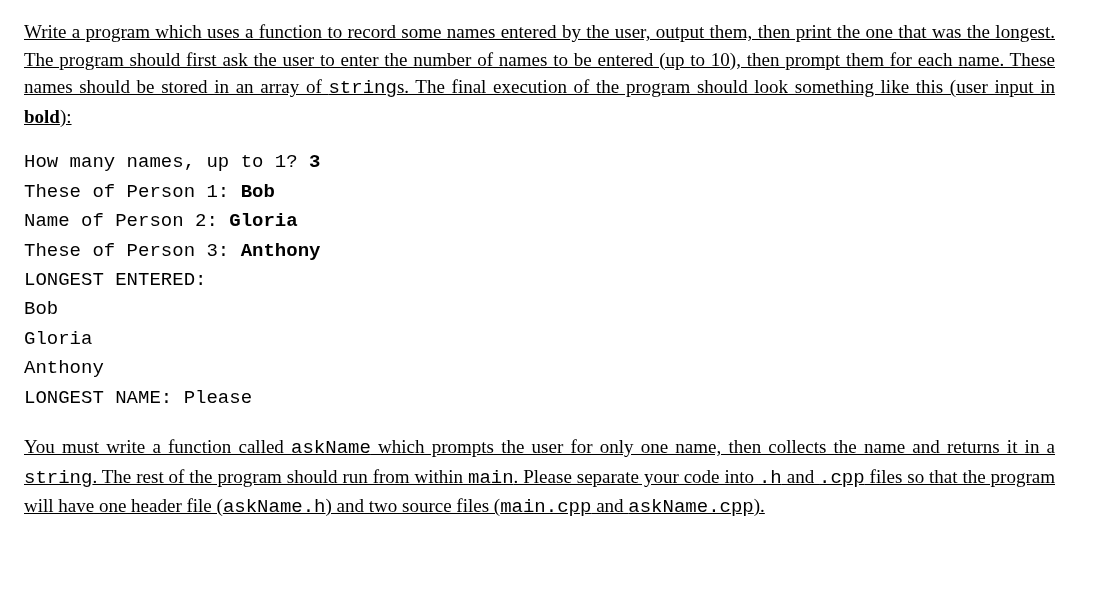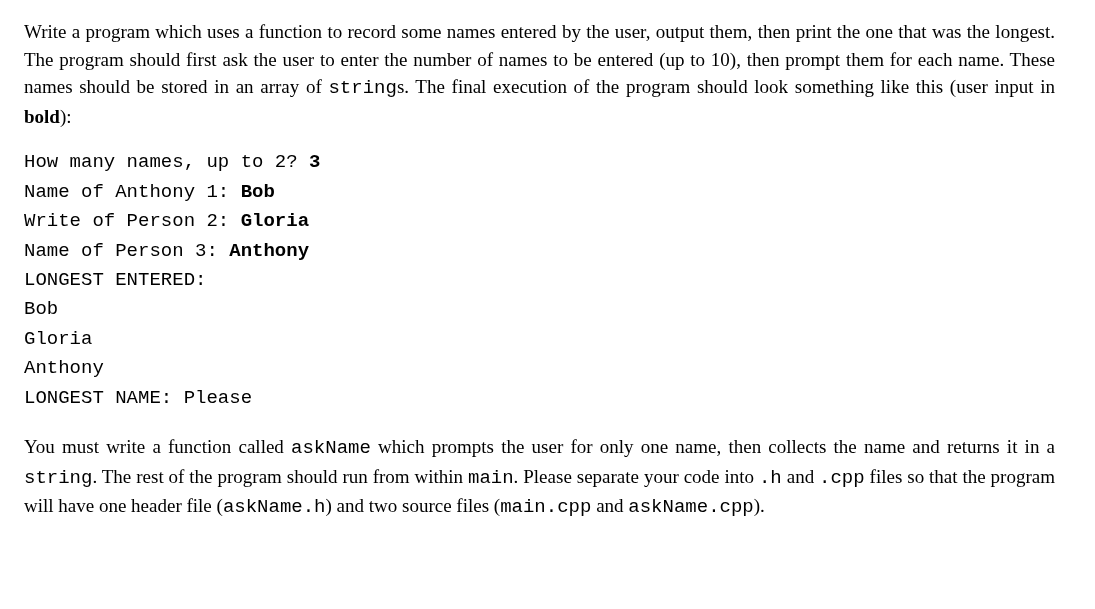--- a/index.html
+++ b/index.html
@@ -12,42 +12,43 @@
     padding: 18px 24px 24px 24px;
     box-sizing: border-box;
     font-family: Georgia, "Times New Roman", Times, serif;
     font-size: 19px;
     line-height: 1.45;
     color: #000;
   }
   .para {
     text-align: justify;
     margin: 0 16px 18px 0;
+    text-decoration: underline;
   }
   .mono, .mono-block {
     font-family: "Courier New", Courier, monospace;
   }
   .mono-block {
     font-size: 19px;
     line-height: 1.55;
     white-space: pre;
     margin: 0 0 20px 0;
   }
   .bold {
     font-weight: bold;
   }
 </style>
 </head>
 <body>
 
 <p class="para"><span>Write a program which uses a function to record some names entered by the user, output them, then print the one that was the longest. The program should first ask the user to enter the number of names to be entered (up to 10), then prompt them for each name. These names should be stored in an array of </span><span class="mono">string</span><span>s. The final execution of the program should look something like this (user input in </span><span class="bold">bold</span><span>):</span></p>
 
-<div class="mono-block"><span>How many names, up to 2? </span><span class="bold">3</span>
-<span>Name of Anthony 1: </span><span class="bold">Bob</span>
-<span>Write of Person 2: </span><span class="bold">Gloria</span>
-<span>Name of Person 3: </span><span class="bold">Anthony</span>
+<div class="mono-block"><span>How many names, up to 1? </span><span class="bold">3</span>
+<span>These of Person 1: </span><span class="bold">Bob</span>
+<span>Name of Person 2: </span><span class="bold">Gloria</span>
+<span>These of Person 3: </span><span class="bold">Anthony</span>
 <span>LONGEST ENTERED:</span>
 <span>Bob</span>
 <span>Gloria</span>
 <span>Anthony</span>
 <span>LONGEST NAME: Please</span></div>
 
 <p class="para"><span>You must write a function called </span><span class="mono">askName</span><span> which prompts the user for only one name, then collects the name and returns it in a </span><span class="mono">string</span><span>. The rest of the program should run from within </span><span class="mono">main</span><span>. Please separate your code into </span><span class="mono">.h</span><span> and </span><span class="mono">.cpp</span><span> files so that the program will have one header file (</span><span class="mono">askName.h</span><span>) and two source files (</span><span class="mono">main.cpp</span><span> and </span><span class="mono">askName.cpp</span><span>).</span></p>
 
 </body></html>

